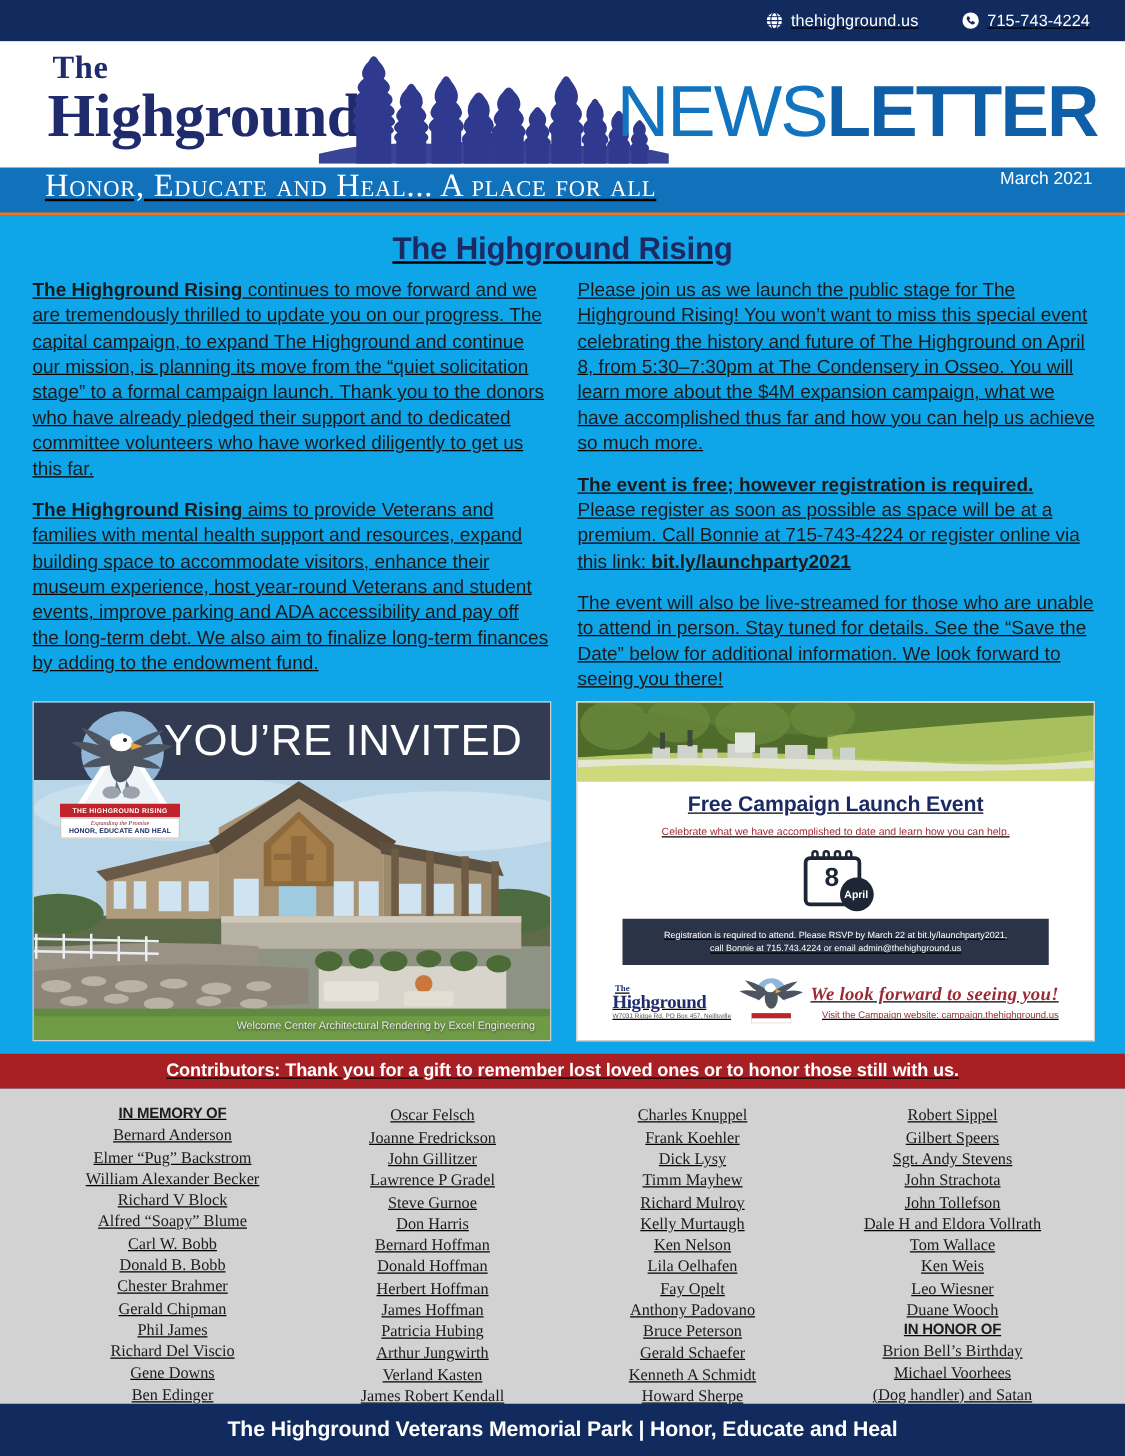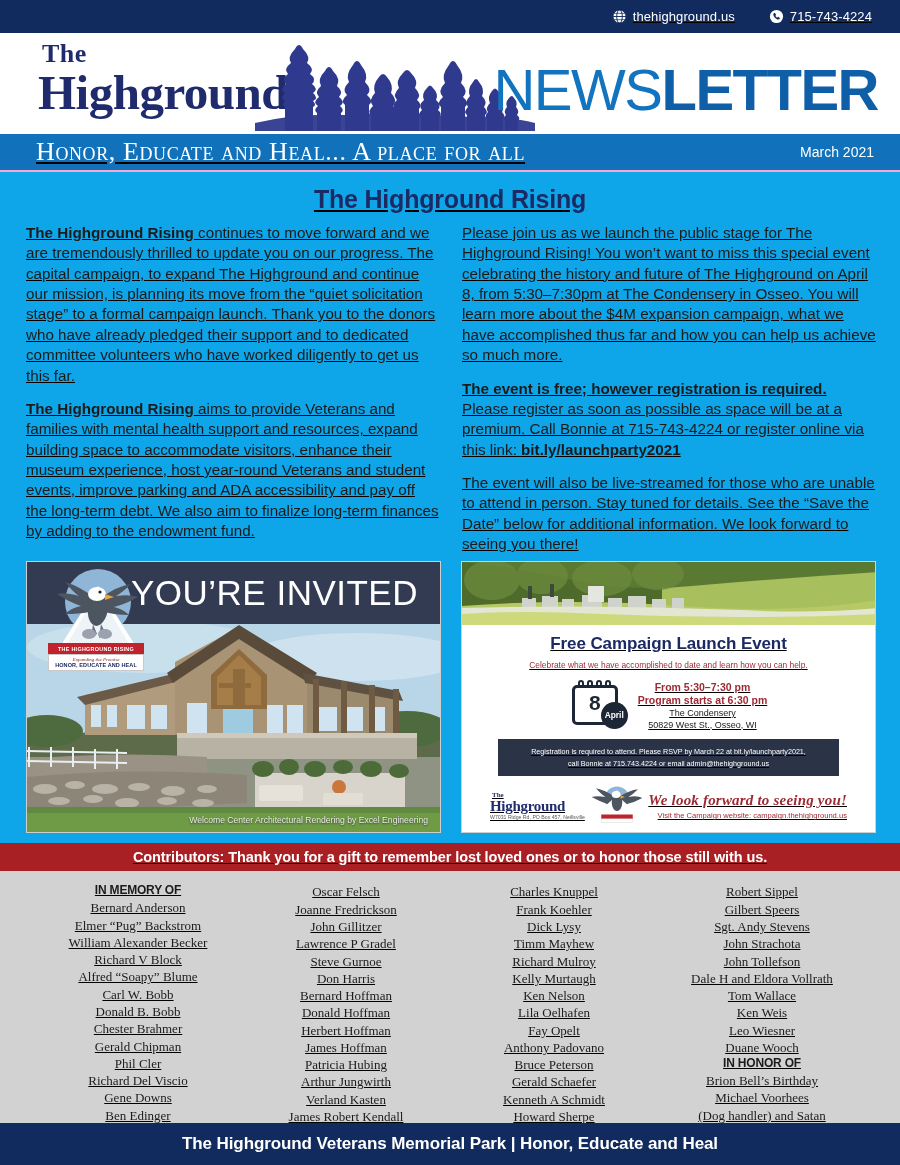--- a/index.html
+++ b/index.html
@@ -30,22 +30,22 @@
   .logo-the { font-family: "Liberation Serif", serif; font-size: 26px; font-weight: 700; letter-spacing: .5px; margin-left: 4px; }
   .logo-high { font-family: "Liberation Serif", serif; font-size: 49px; font-weight: 700; letter-spacing: -.5px; margin-top: 1px; }
   .trees { position: absolute; left: 255px; top: 2px; width: 300px; height: 96px; }
   .newsletter { position: absolute; right: 22px; top: 28px; font-size: 58px; line-height: 1; letter-spacing: -1.5px; white-space: nowrap; }
   .nl-news { color: #1273bf; font-weight: 400; }
   .nl-letter { color: #0f5fa8; font-weight: 700; }
 
   
   .tagline {
     height: 40px; background: #1172bb; position: relative;
-    display: flex; align-items: center;
-    border-top: 2px solid #ffffff; border-bottom: 2px solid #f9a8d4;
+    display: flex; 
+    border-top: 2px solid #ffffff; border-bottom: 2px solid #f97316;
   }
   .tagline-text {
     font-family: "Liberation Serif", serif; color: #ffffff;
     font-size: 26px; font-variant: small-caps; letter-spacing: .6px;
     margin-left: 36px; font-weight: 400;
   }
   .tagline-date { position: absolute; right: 26px; color: #ffffff; font-size: 14px; font-weight: 400; }
 
   
   .article-title {
@@ -382,26 +382,20 @@
 
         <div class="flyer-mid">
           <div class="cal">
             <span class="cal-ring" style="left:8px"></span>
             <span class="cal-ring" style="left:17px"></span>
             <span class="cal-ring" style="left:26px"></span>
             <span class="cal-ring" style="left:35px"></span>
             <span class="cal-body"></span>
             <span class="cal-day">8</span>
             <span class="cal-badge">April</span>
-          </div>
-          <div class="flyer-when">
-            <div class="when-1">From 5:30–7:30 pm</div>
-            <div class="when-2">Program starts at 6:30 pm</div>
-            <div class="when-3">The Condensery</div>
-            <div class="when-4">50829 West St., Osseo, WI</div>
           </div>
         </div>
 
         <div class="flyer-reg">
           <div>Registration is required to attend. Please RSVP by March 22 at bit.ly/launchparty2021,</div>
           <div>call Bonnie at 715.743.4224 or email admin@thehighground.us</div>
         </div>
 
         <div class="flyer-foot">
           <div class="ff-logo">
@@ -440,21 +434,21 @@
       <div class="hdr">IN MEMORY OF</div>
       <div>Bernard Anderson</div>
       <div>Elmer “Pug” Backstrom</div>
       <div>William Alexander Becker</div>
       <div>Richard V Block</div>
       <div>Alfred “Soapy” Blume</div>
       <div>Carl W. Bobb</div>
       <div>Donald B. Bobb</div>
       <div>Chester Brahmer</div>
       <div>Gerald Chipman</div>
-      <div>Phil Cler</div>
+      <div>Phil James</div>
       <div>Richard Del Viscio</div>
       <div>Gene Downs</div>
       <div>Ben Edinger</div>
     </div>
 
     <div class="contrib-col">
       <div>Oscar Felsch</div>
       <div>Joanne Fredrickson</div>
       <div>John Gillitzer</div>
       <div>Lawrence P Gradel</div>

